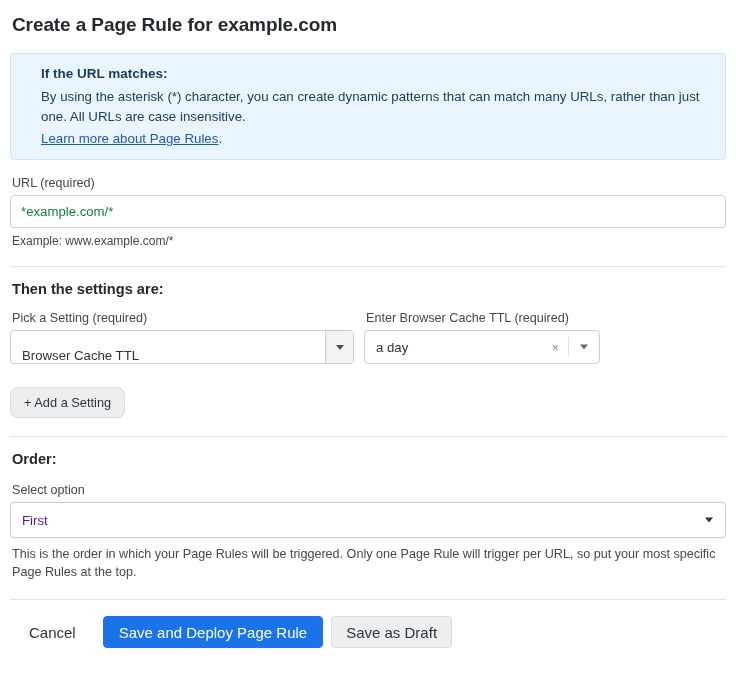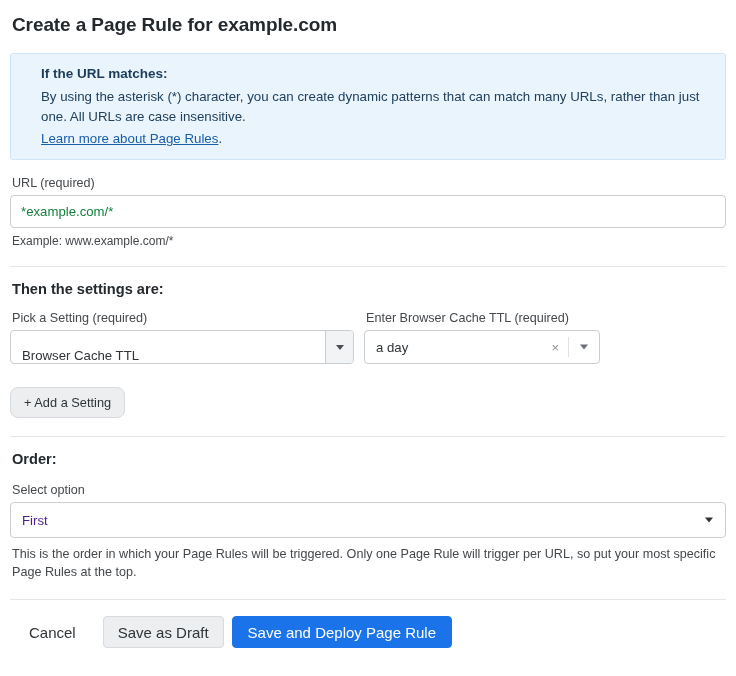--- a/index.html
+++ b/index.html
@@ -304,17 +304,17 @@
   <div class="order-select">
     <span>First</span>
     <span class="order-caret"></span>
   </div>
   <div class="order-hint">This is the order in which your Page Rules will be triggered. Only one Page Rule will trigger per URL, so put your most specific Page Rules at the top.</div>
 
   <hr class="sep">
 
   <div class="actions">
     <button class="btn btn-cancel">Cancel</button>
+    <button class="btn btn-primary">Save and Deploy Page Rule</button>
     <button class="btn btn-draft">Save as Draft</button>
-    <button class="btn btn-primary">Save and Deploy Page Rule</button>
   </div>
 
 </div>
 
 </body></html>

